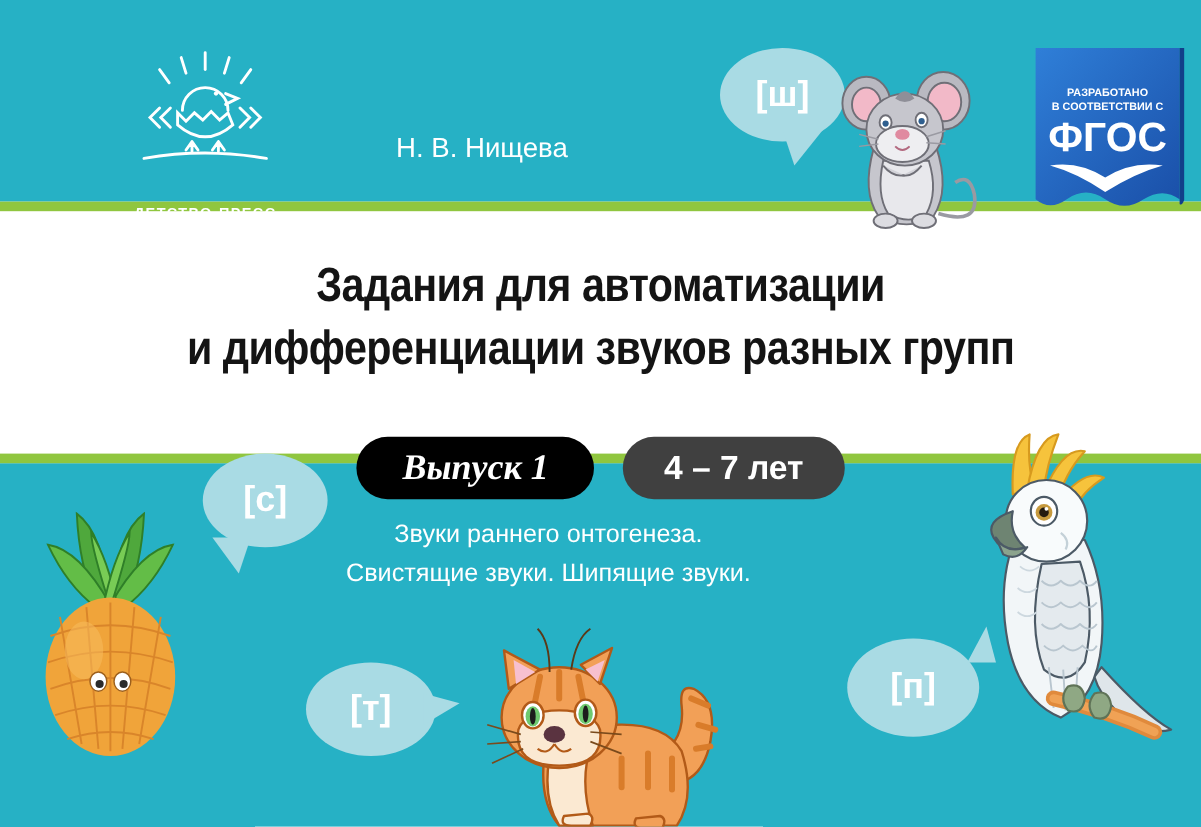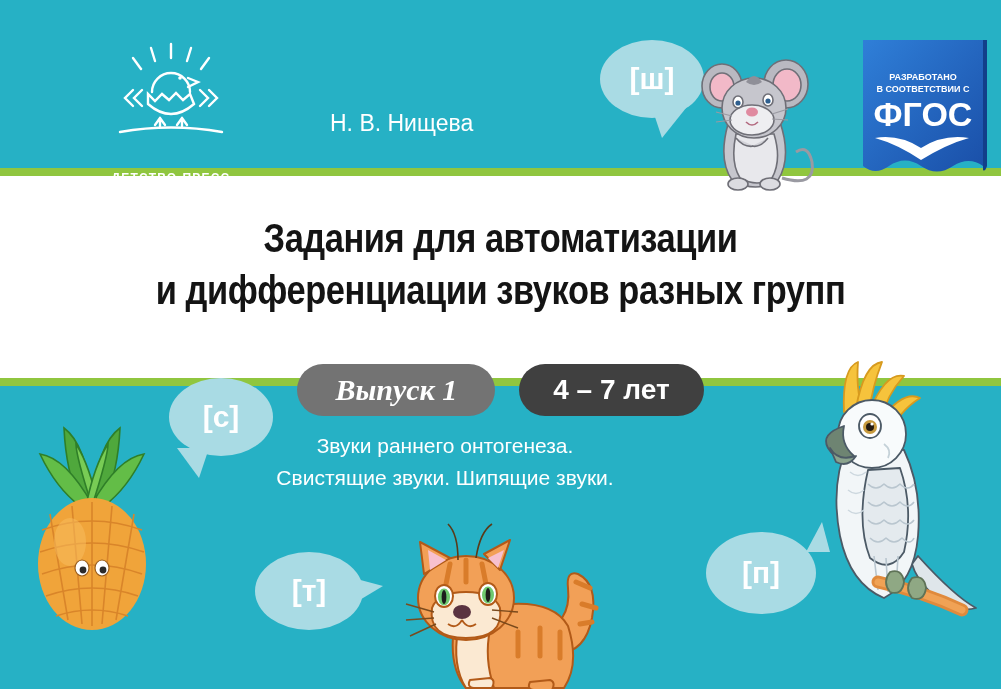--- a/index.html
+++ b/index.html
@@ -68,37 +68,38 @@
     position:absolute;left:0;top:364px;width:1001px;
     display:flex;justify-content:center;gap:24px;
     z-index:6;
   }
   .pill{
     border-radius:26px;color:#ffffff;
     display:flex;align-items:center;justify-content:center;
     height:52px;
   }
   .pill-issue{
-    background:#737373;padding:0 38px;
+    background:#000000;padding:0 38px;
     font-family:"Liberation Serif",serif;
     font-weight:bold;font-style:italic;font-size:30px;text-align:right;
   }
   .pill-age{
     background:#404040;padding:0 34px;
     font-family:"Liberation Sans",sans-serif;
     font-weight:bold;font-size:28px;
   }
 
   
   .subtitle{
     position:absolute;left:0;top:430px;width:890px;
     text-align:center;color:#ffffff;
     font-family:"Liberation Sans",sans-serif;
     font-size:21px;line-height:32px;
     z-index:5;
+    padding-left:12px;
   }
   .subtitle span{display:block;}
 
   
   .bubble{
     position:absolute;
     background:#a9dbe4;
     border-radius:50%;
     display:flex;align-items:center;justify-content:center;
     color:#ffffff;font-weight:bold;

